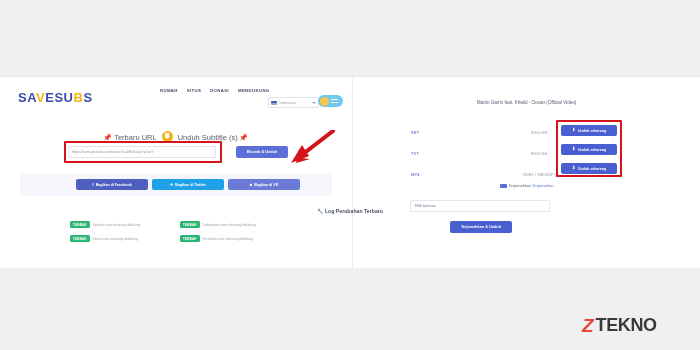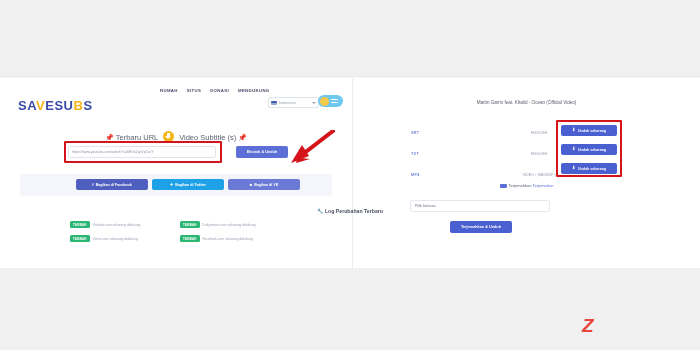--- a/index.html
+++ b/index.html
@@ -20,21 +20,21 @@
     background:linear-gradient(#e3e3e3,#ffffff);
   }
   .panel-divider{
     position:absolute;left:352px;top:78px;width:1px;height:190px;
     background:#ececec;
   }
 
   
   .left-panel{position:absolute;left:0;top:78px;width:352px;height:190px;}
   .logo{
-    position:absolute;left:18px;top:20px;
+    position:absolute;left:18px;top:12px;
     font-size:13px;font-weight:bold;letter-spacing:0.5px;
     color:#3b4ba8;line-height:16px;
   }
   .logo .hl{color:#f5b417;}
   .logo .dot{color:#f5b417;}
 
   .nav{
     position:absolute;left:160px;top:10px;
     display:flex;align-items:center;gap:9px;
   }
@@ -222,21 +222,21 @@
       <div class="nav-item">RUMAH</div>
       <div class="nav-item">SITUS</div>
       <div class="nav-item">DONASI</div>
       <div class="nav-item">MENDUKUNG</div>
     </div>
 
     <div class="tagline">
       <span class="pin">📌</span>
       <span>Terbaru URL</span>
       <span class="dl"></span>
-      <span>Video Subtitle (s)</span>
+      <span>Unduh Subtitle (s)</span>
       <span class="pin">📌</span>
     </div>
   </div>
 
   <div class="lang-select">
     <span class="flag">
         <i class="f-top"></i>
         <i class="f-bot"></i>
       </span>
     <span class="lang-text">Indonesian</span>
@@ -342,14 +342,15 @@
     <span>Unduh sekarang</span>
   </div>
 
   <div class="lang-picker">
     <span>Pilih bahasa</span>
   </div>
   <div class="translate-btn">Terjemahkan &amp; Unduh</div>
 
   <div class="watermark">
     <span class="wm-z">Z</span>
+    <span class="wm-t">TEKNO</span>
   </div>
 </div>
 
 </body></html>

